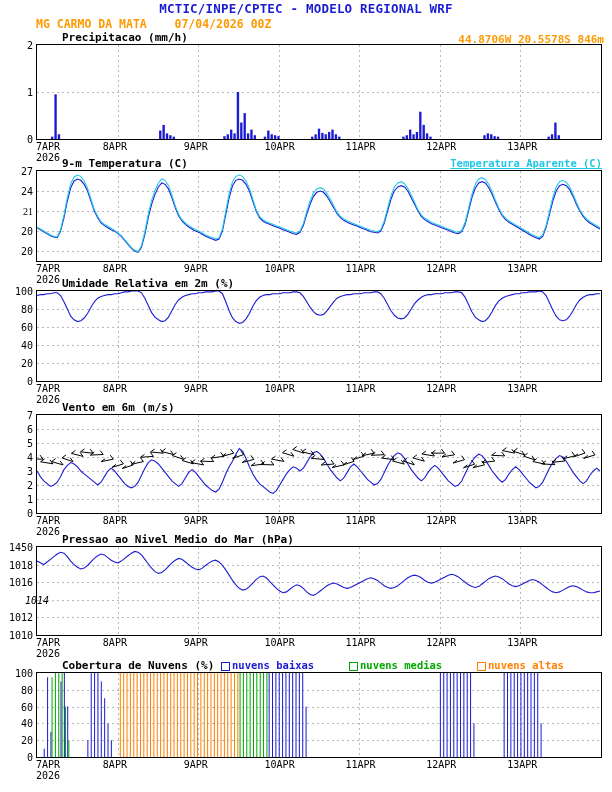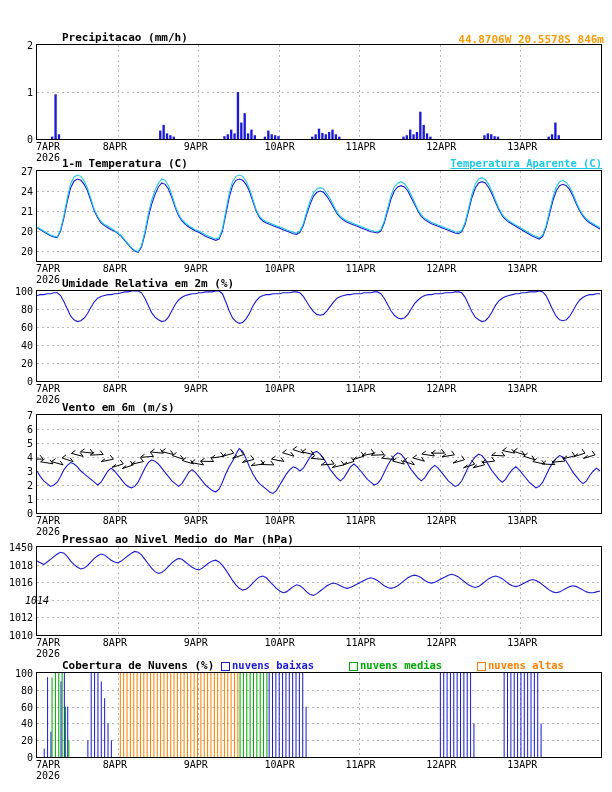--- a/index.html
+++ b/index.html
@@ -15,20 +15,22 @@
   .xtick{position:absolute;font-size:10px;color:#000;font-family:"DejaVu Sans Mono",monospace;white-space:nowrap;}
   .xyear{position:absolute;font-size:10px;color:#000;font-family:"DejaVu Sans Mono",monospace;}
   svg{display:block;}
   .legbox{display:inline-block;width:7px;height:7px;border:1px solid #1b1bd4;vertical-align:middle;margin-right:2px;}
 </style>
 </head>
 <body>
 
 <div class="page">
 
+  <div class="hdr-title">MCTIC/INPE/CPTEC - MODELO REGIONAL WRF</div>
+  <div class="hdr-sub">MG CARMO DA MATA    07/04/2026 00Z</div>
   <div class="hdr-coord">44.8706W 20.5578S 846m</div>
 
   <div id="panels">
       <div class="panel" style="top: 44px; height: 96px; width: 566px;">
         <svg width="564" height="94">
           <line x1="81.5" y1="0" x2="81.5" y2="94" stroke="#b9b9b9" stroke-width="1" stroke-dasharray="2,3"></line>
           <line x1="161.5" y1="0" x2="161.5" y2="94" stroke="#b9b9b9" stroke-width="1" stroke-dasharray="2,3"></line>
           <line x1="242.5" y1="0" x2="242.5" y2="94" stroke="#b9b9b9" stroke-width="1" stroke-dasharray="2,3"></line>
           <line x1="322.5" y1="0" x2="322.5" y2="94" stroke="#b9b9b9" stroke-width="1" stroke-dasharray="2,3"></line>
           <line x1="403.5" y1="0" x2="403.5" y2="94" stroke="#b9b9b9" stroke-width="1" stroke-dasharray="2,3"></line>
@@ -107,25 +109,25 @@
           <line x1="403.5" y1="0" x2="403.5" y2="90" stroke="#b9b9b9" stroke-width="1" stroke-dasharray="2,3"></line>
           <line x1="483.5" y1="0" x2="483.5" y2="90" stroke="#b9b9b9" stroke-width="1" stroke-dasharray="2,3"></line>
           <line x1="0" y1="80.5" x2="564" y2="80.5" stroke="#b9b9b9" stroke-width="1" stroke-dasharray="2,3"></line>
           <line x1="0" y1="60.5" x2="564" y2="60.5" stroke="#b9b9b9" stroke-width="1" stroke-dasharray="2,3"></line>
           <line x1="0" y1="40.5" x2="564" y2="40.5" stroke="#b9b9b9" stroke-width="1" stroke-dasharray="2,3"></line>
           <line x1="0" y1="20.5" x2="564" y2="20.5" stroke="#b9b9b9" stroke-width="1" stroke-dasharray="2,3"></line>
           <path d="M0.00,56.67L3.37,58.67L6.74,60.67L10.11,62.67L13.49,64.67L16.86,66.00L20.23,66.67L23.60,60.00L26.97,46.67L30.34,30.00L33.71,16.67L37.08,10.00L40.46,8.00L43.83,9.33L47.20,13.33L50.57,20.00L53.94,30.00L57.31,40.00L60.68,46.67L64.05,52.00L67.43,54.67L70.80,56.67L74.17,58.67L77.54,60.00L80.91,62.67L84.28,65.33L87.65,69.33L91.02,73.33L94.40,77.33L97.77,80.00L101.14,81.33L104.51,76.00L107.88,63.33L111.25,46.67L114.62,33.33L117.99,23.33L121.37,16.00L124.74,12.00L128.11,13.33L131.48,18.00L134.85,26.67L138.22,36.67L141.59,44.67L144.96,50.00L148.34,53.33L151.71,56.00L155.08,58.00L158.45,60.00L161.82,61.33L165.19,63.33L168.56,65.33L171.93,66.67L175.31,68.00L178.68,69.33L182.05,68.00L185.42,60.00L188.79,43.33L192.16,26.67L195.53,14.67L198.90,9.33L202.28,8.00L205.65,9.33L209.02,13.33L212.39,20.00L215.76,30.00L219.13,40.00L222.50,46.67L225.87,50.00L229.25,52.00L232.62,53.33L235.99,54.67L239.36,56.00L242.73,57.33L246.10,58.67L249.47,60.00L252.84,61.33L256.22,62.67L259.59,63.33L262.96,61.33L266.33,54.67L269.70,43.33L273.07,33.33L276.44,25.33L279.81,21.33L283.19,20.00L286.56,21.33L289.93,25.33L293.30,30.67L296.67,36.67L300.04,42.67L303.41,46.67L306.78,49.33L310.16,51.33L313.53,52.67L316.90,54.00L320.27,55.33L323.64,56.67L327.01,58.00L330.38,59.33L333.75,60.67L337.13,61.33L340.50,62.00L343.87,60.00L347.24,52.00L350.61,40.00L353.98,28.00L357.35,20.00L360.72,16.00L364.10,14.67L367.47,16.00L370.84,20.00L374.21,26.67L377.58,33.33L380.95,40.00L384.32,45.33L387.69,48.67L391.07,50.67L394.44,52.67L397.81,54.00L401.18,55.33L404.55,56.67L407.92,58.00L411.29,59.33L414.66,60.67L418.04,62.00L421.41,62.67L424.78,60.67L428.15,53.33L431.52,40.00L434.89,26.67L438.26,17.33L441.63,12.00L445.01,10.67L448.38,12.00L451.75,16.67L455.12,23.33L458.49,31.33L461.86,38.67L465.23,44.67L468.60,48.67L471.98,51.33L475.35,53.33L478.72,55.33L482.09,57.33L485.46,59.33L488.83,61.33L492.20,63.33L495.57,65.33L498.95,66.67L502.32,68.00L505.69,65.33L509.06,56.67L512.43,43.33L515.80,30.00L519.17,20.00L522.54,14.67L525.92,13.33L529.29,14.67L532.66,18.67L536.03,25.33L539.40,33.33L542.77,40.00L546.14,45.33L549.51,49.33L552.89,52.00L556.26,54.00L559.63,56.00L563.00,58.00" fill="none" stroke="#1b1bd4" stroke-width="1.1"></path>
           <path d="M0.00,56.00L3.37,58.00L6.74,60.00L10.11,62.00L13.49,64.00L16.86,65.33L20.23,66.00L23.60,58.67L26.97,44.00L30.34,26.67L33.71,12.67L37.08,6.00L40.46,4.00L43.83,5.33L47.20,10.00L50.57,17.33L53.94,28.00L57.31,38.67L60.68,45.33L64.05,50.67L67.43,53.33L70.80,55.33L74.17,57.33L77.54,59.33L80.91,62.00L84.28,64.67L87.65,68.67L91.02,72.67L94.40,76.67L97.77,79.33L101.14,80.67L104.51,74.67L107.88,60.67L111.25,43.33L114.62,29.33L117.99,19.33L121.37,12.00L124.74,8.00L128.11,9.33L131.48,14.67L134.85,24.00L138.22,34.67L141.59,43.33L144.96,48.67L148.34,52.00L151.71,54.67L155.08,56.67L158.45,58.67L161.82,60.00L165.19,62.00L168.56,64.00L171.93,65.33L175.31,66.67L178.68,68.00L182.05,66.67L185.42,58.00L188.79,40.00L192.16,22.67L195.53,10.67L198.90,5.33L202.28,4.00L205.65,5.33L209.02,10.00L212.39,17.33L215.76,28.00L219.13,38.67L222.50,45.33L225.87,48.67L229.25,50.67L232.62,52.00L235.99,53.33L239.36,54.67L242.73,56.00L246.10,57.33L249.47,58.67L252.84,60.00L256.22,61.33L259.59,62.00L262.96,60.00L266.33,52.67L269.70,40.67L273.07,30.00L276.44,22.00L279.81,18.00L283.19,16.67L286.56,18.00L289.93,22.67L293.30,28.00L296.67,34.67L300.04,41.33L303.41,45.33L306.78,48.00L310.16,50.00L313.53,51.33L316.90,52.67L320.27,54.00L323.64,55.33L327.01,56.67L330.38,58.00L333.75,59.33L337.13,60.00L340.50,60.67L343.87,58.67L347.24,50.00L350.61,37.33L353.98,24.67L357.35,16.00L360.72,12.00L364.10,10.67L367.47,12.67L370.84,17.33L374.21,24.00L377.58,31.33L380.95,38.67L384.32,44.00L387.69,47.33L391.07,49.33L394.44,51.33L397.81,52.67L401.18,54.00L404.55,55.33L407.92,56.67L411.29,58.00L414.66,59.33L418.04,60.67L421.41,61.33L424.78,59.33L428.15,51.33L431.52,37.33L434.89,23.33L438.26,13.33L441.63,8.00L445.01,6.67L448.38,8.67L451.75,13.33L455.12,20.67L458.49,29.33L461.86,37.33L465.23,43.33L468.60,47.33L471.98,50.00L475.35,52.00L478.72,54.00L482.09,56.00L485.46,58.00L488.83,60.00L492.20,62.00L495.57,64.00L498.95,65.33L502.32,66.67L505.69,64.00L509.06,54.67L512.43,40.67L515.80,26.67L519.17,16.00L522.54,10.67L525.92,9.33L529.29,11.33L532.66,16.00L536.03,23.33L539.40,31.33L542.77,38.67L546.14,44.00L549.51,48.00L552.89,50.67L556.26,52.67L559.63,54.67L563.00,56.67" fill="none" stroke="#1ec8e6" stroke-width="1.1"></path>
         </svg>
       </div>
-      <div class="ptitle" style="left: 62px; top: 157px;">1-m Temperatura (C)</div>
+      <div class="ptitle" style="left: 62px; top: 157px;">9-m Temperatura (C)</div>
       <div class="plegend" style="right: 10px; top: 157px; color: rgb(30, 200, 230); text-decoration: underline;">Temperatura Aparente (C)</div>
       <div class="ytick" style="left: 0px; width: 33px; top: 251px;">20</div>
       <div class="ytick" style="left: 0px; width: 33px; top: 231px;">20</div>
-      <div class="ytick" style="left: 0px; width: 33px; top: 211px;">21</div>
+      <div class="ytick" style="left: 0px; width: 33px; top: 211px; font-family: Liberation Serif, serif;">21</div>
       <div class="ytick" style="left: 0px; width: 33px; top: 191px;">24</div>
       <div class="ytick" style="left: 0px; width: 33px; top: 171px;">27</div>
       <div class="xtick" style="left: 36px; top: 263px;">7APR</div>
       <div class="xtick" style="left: 102.857px; top: 263px;">8APR</div>
       <div class="xtick" style="left: 183.714px; top: 263px;">9APR</div>
       <div class="xtick" style="left: 264.571px; top: 263px;">10APR</div>
       <div class="xtick" style="left: 345.429px; top: 263px;">11APR</div>
       <div class="xtick" style="left: 426.286px; top: 263px;">12APR</div>
       <div class="xtick" style="left: 507.143px; top: 263px;">13APR</div>
       <div class="xyear" style="left: 36px; top: 274px;">2026</div>

